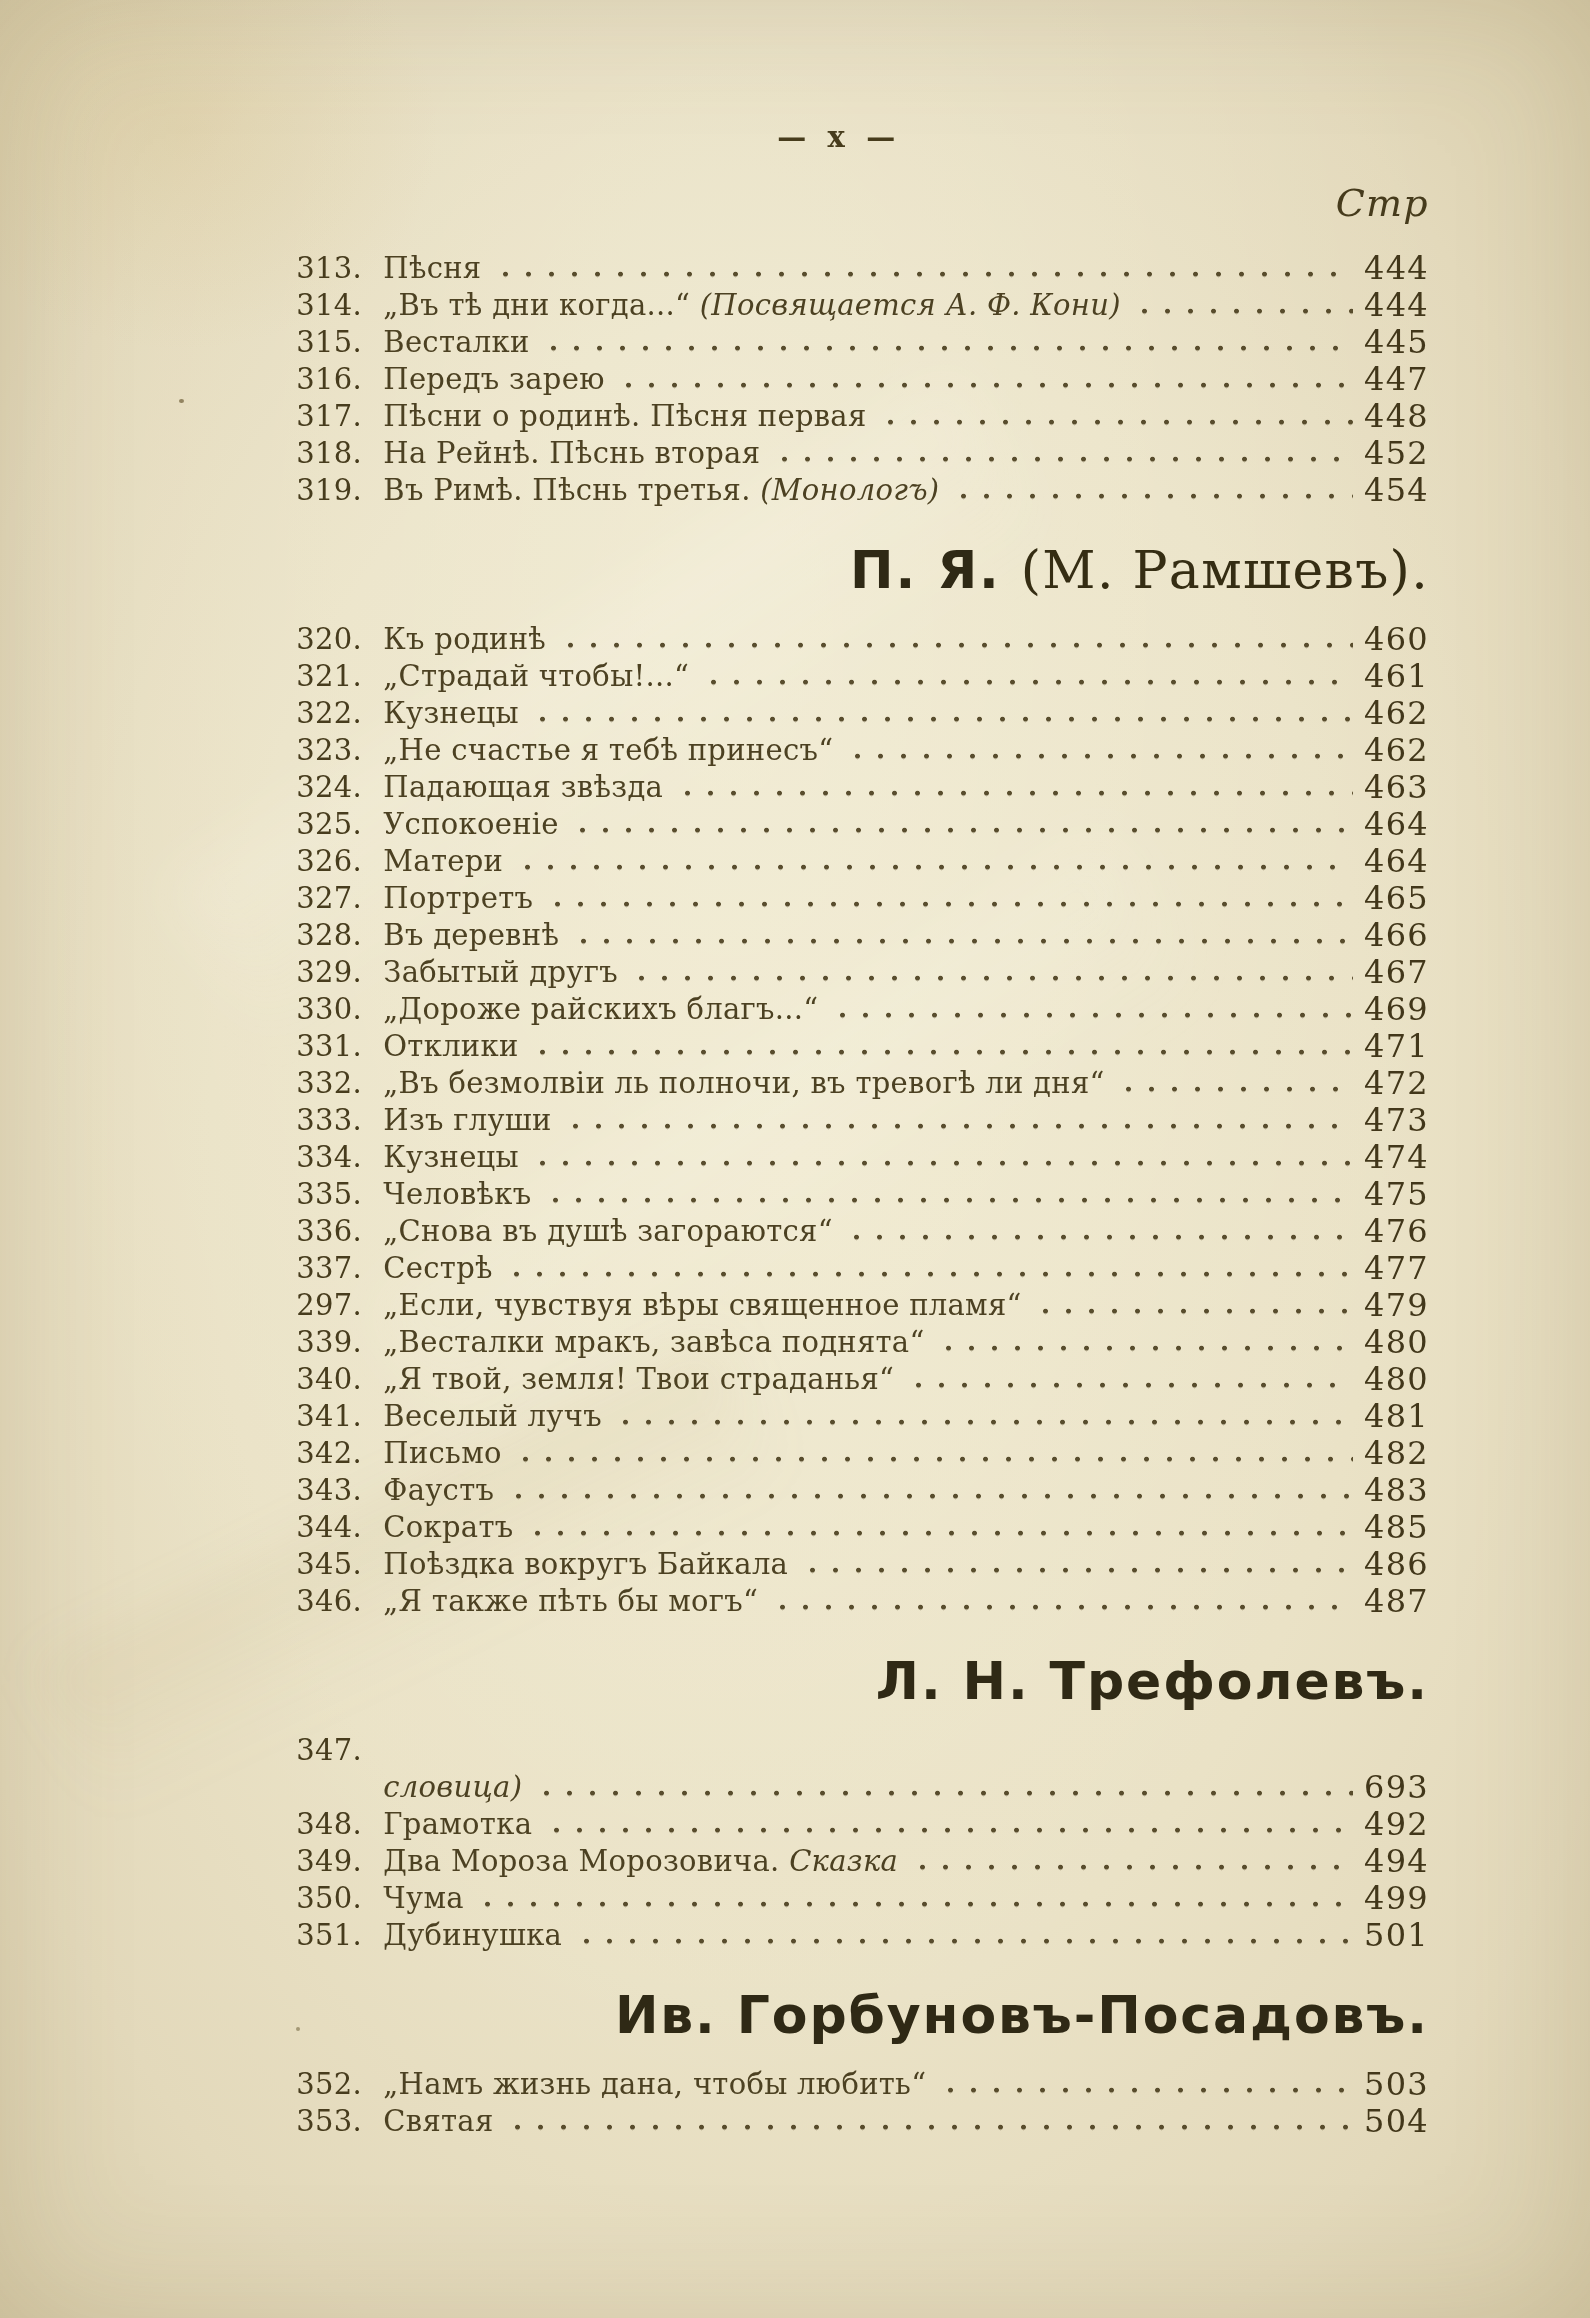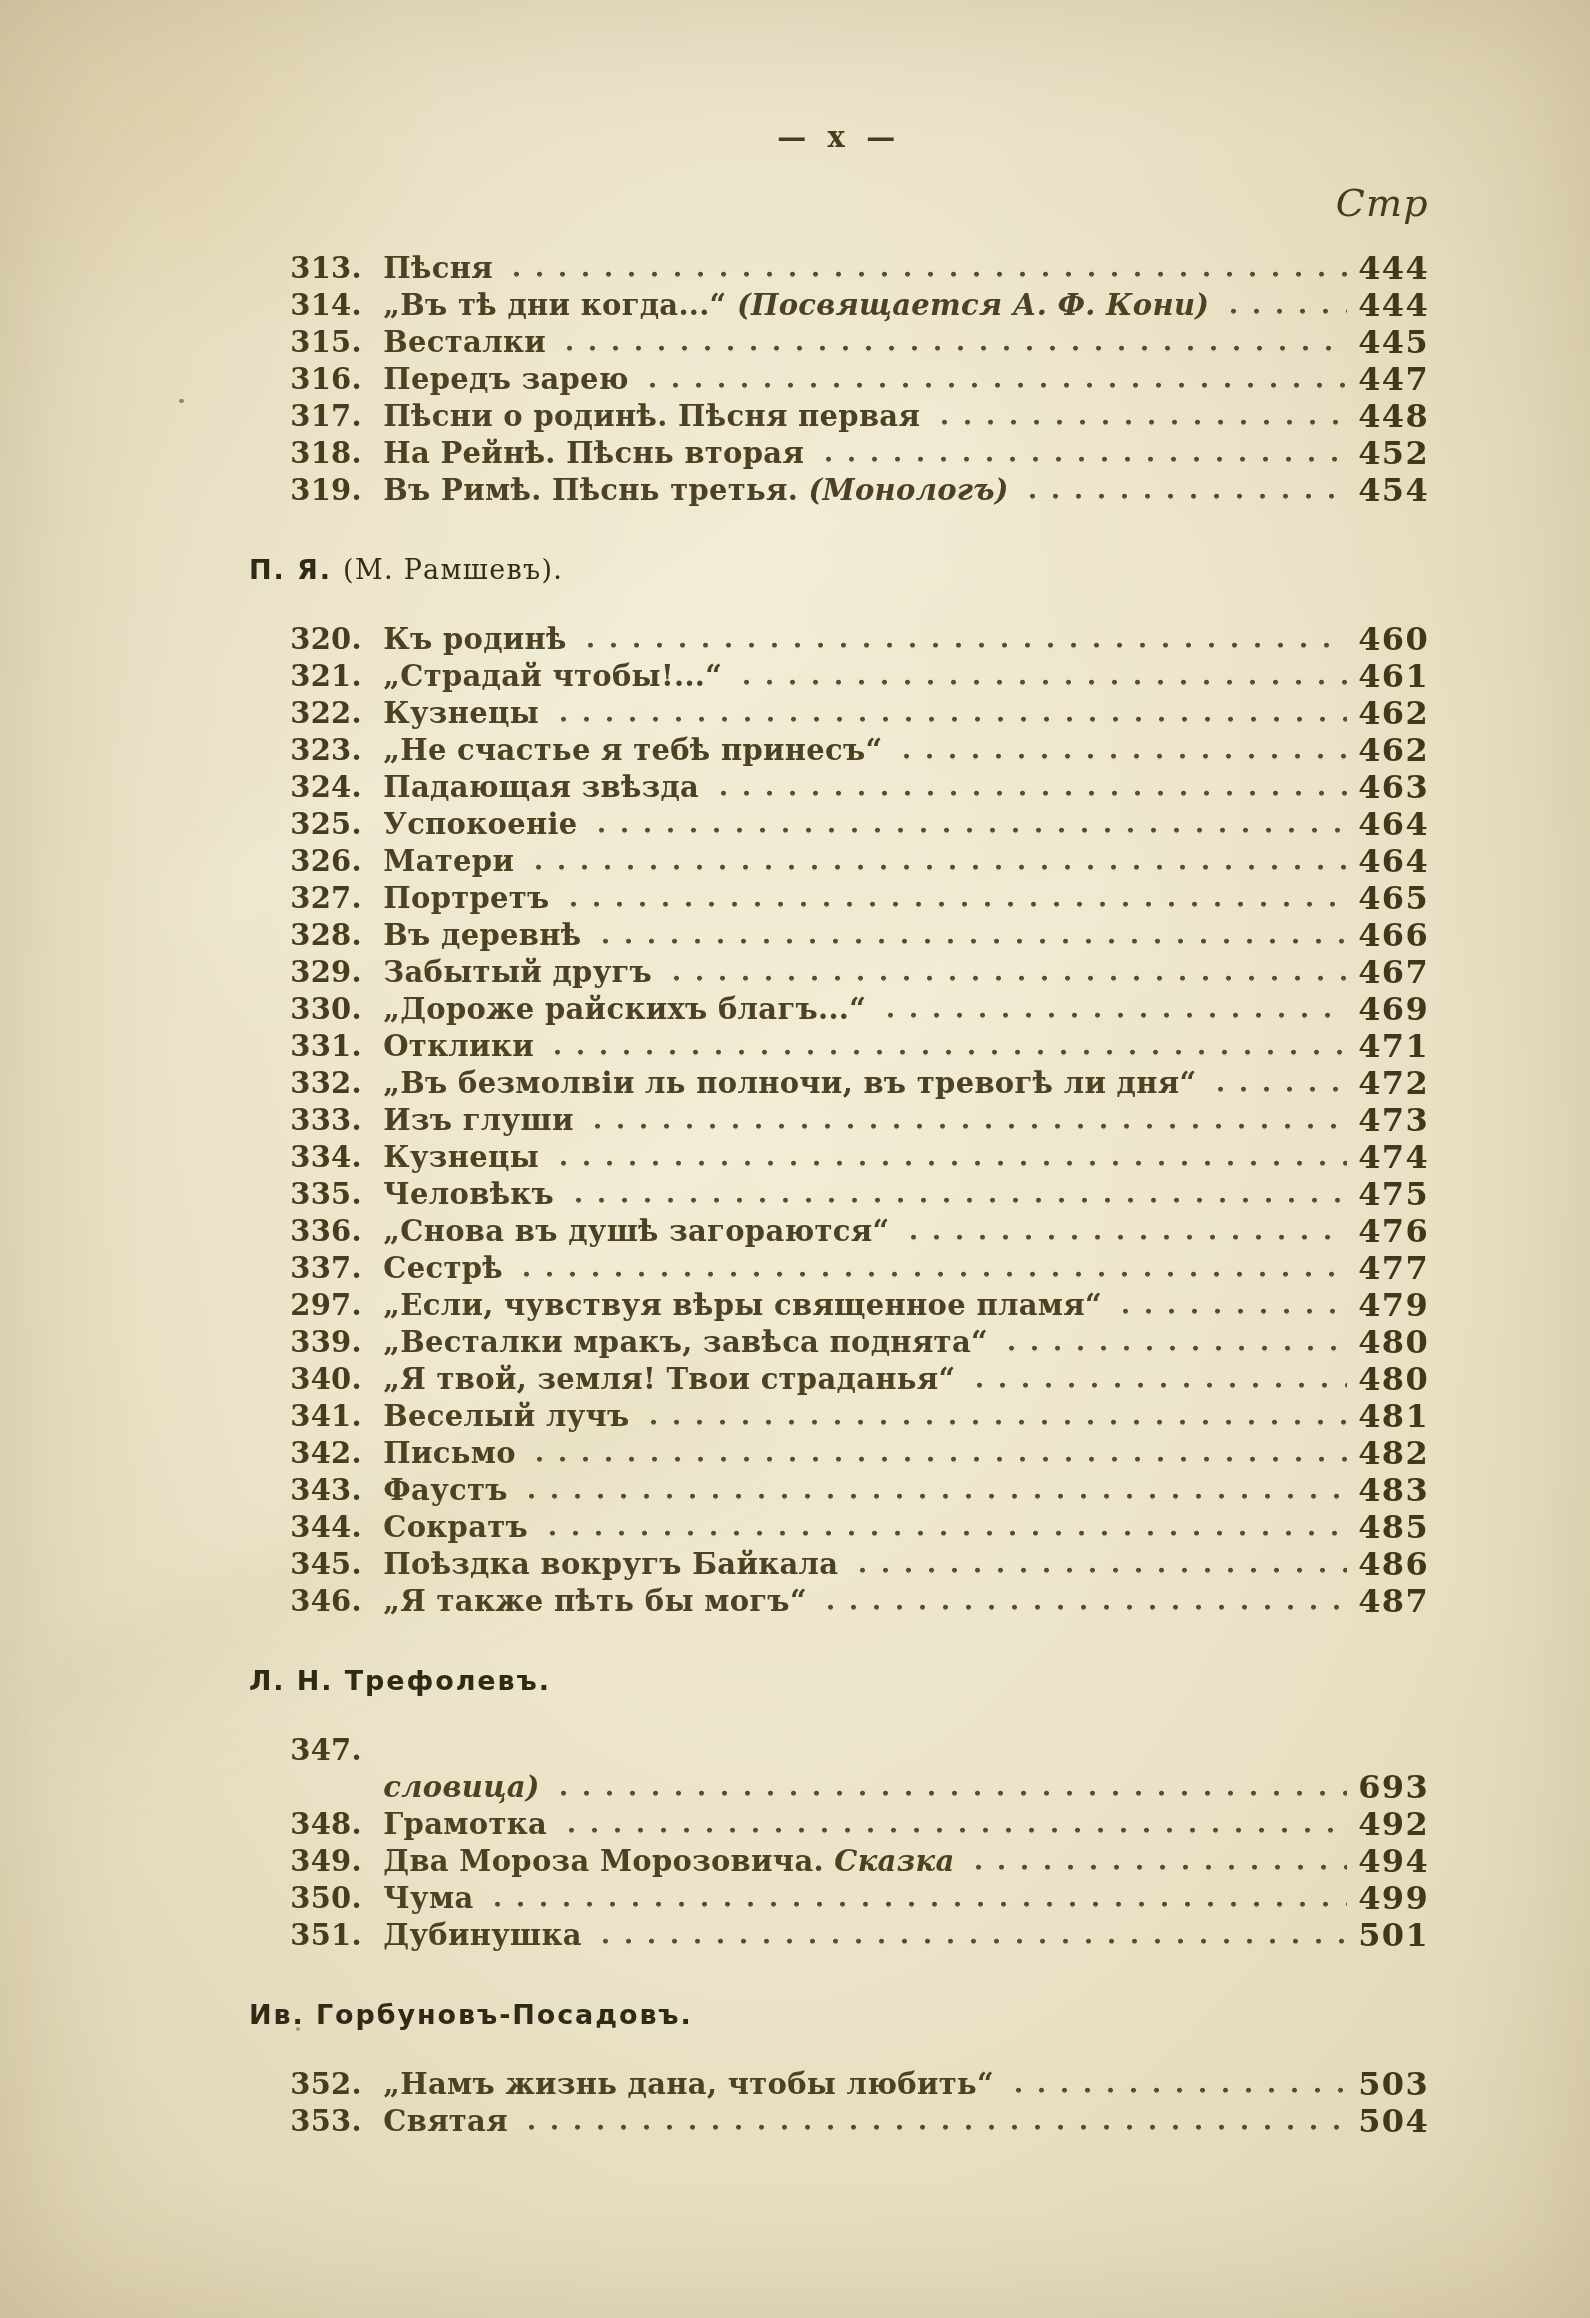--- a/index.html
+++ b/index.html
@@ -41,38 +41,37 @@
   }
 
   .toc { position:absolute; left:0; right:0; top:250px; }
 
   .entry {
     display:flex; align-items:center;
     height:37px; line-height:37px;
     padding:0 161px 0 249px;
     font-size:29px; letter-spacing:0.3px;
     white-space:nowrap;
-    font-weight:bold;
   }
   .num   { flex:0 0 113px; text-align:right; margin-right:21.3px; color:#473c1d; }
   .tx    { color:#4c4122; }
   .tx .it{ font-style:italic; }
   .leader{
     flex:1 1 19px; min-width:19px; height:6.3px;
     align-self:flex-end; margin:0 11.3px 9.4px 12.5px;
     background-image:radial-gradient(circle, rgba(72,60,28,.9) 2.1px, rgba(72,60,28,0) 2.8px);
     background-size:23px 6.3px; background-repeat:repeat-x; background-position:left center;
   }
   .pg    { flex:0 0 auto; min-width:60px; text-align:right;
            font-size:32px; letter-spacing:1.3px; color:#42371a; }
 
   .section-heading {
     margin:39px 161px 29px 249px;
-    text-align:left; line-height:44px;
-    font-size:27px; color:#2f2915;
+    text-align:right; line-height:44px;
+    font-size:52px; color:#2f2915;
   }
   .hs-sans  { font-family:"DejaVu Sans","Liberation Sans",sans-serif; font-weight:bold; letter-spacing:1.9px; }
   .hs-serif { font-family:"DejaVu Serif","Liberation Serif",serif; font-weight:normal; letter-spacing:1.3px; color:#352d13; }
 
   .speck { position:absolute; border-radius:50%; background:#6e5e38; pointer-events:none; }
   .speck.k1 { left:179px; top:399px;  width:5px; height:4.4px; opacity:.7; }
   .speck.k2 { left:296px; top:2027px; width:4.4px; height:4.4px; opacity:.55; }
 </style>
 </head>
 <body>

